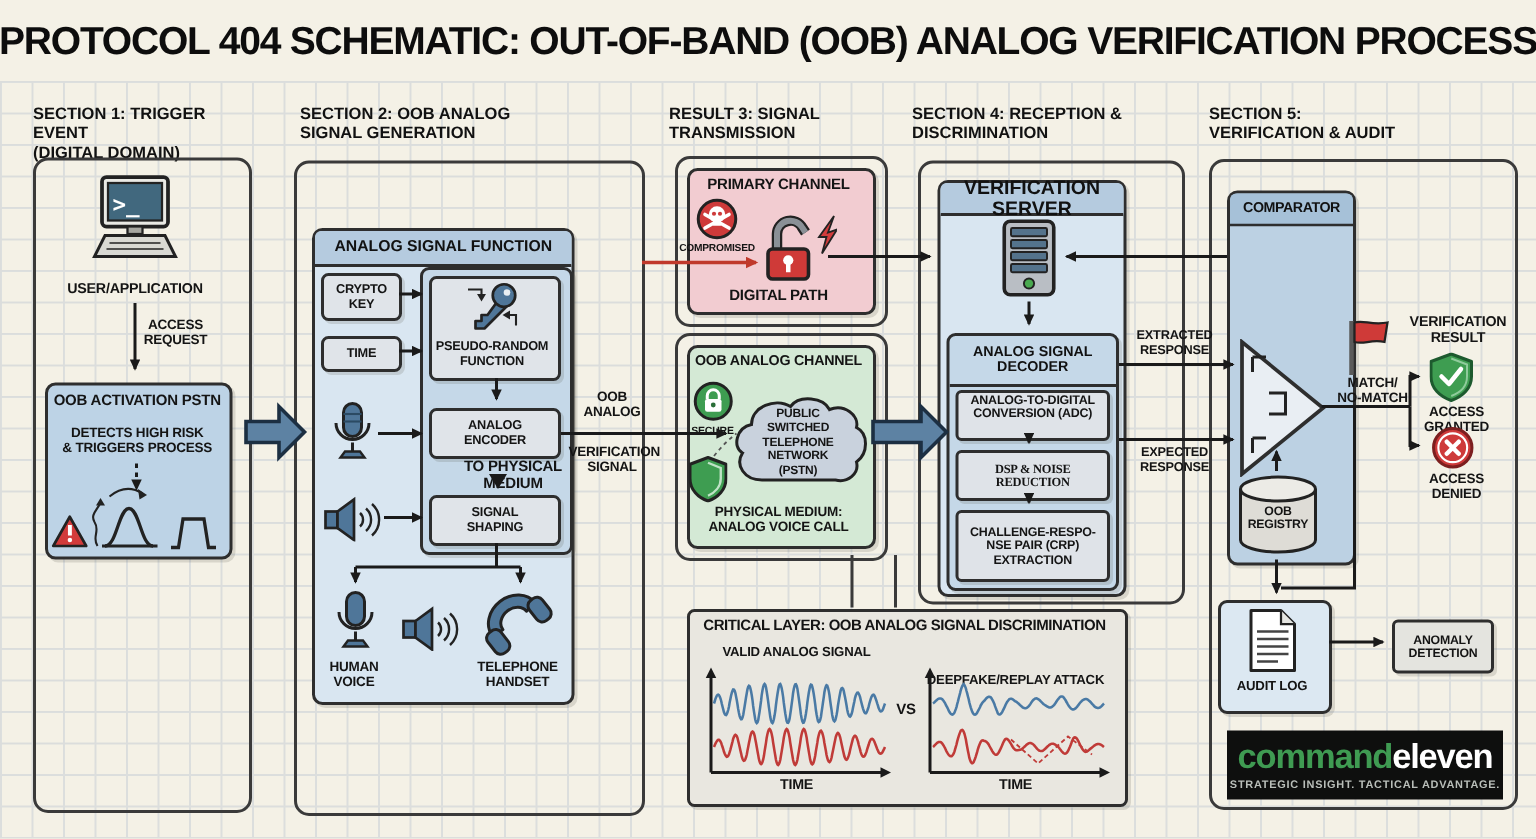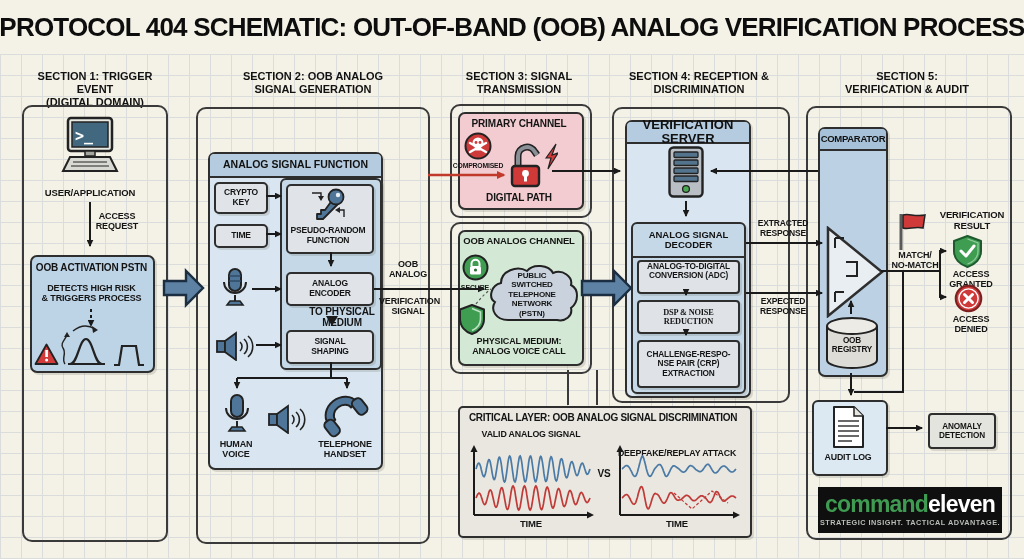--- a/index.html
+++ b/index.html
@@ -8,21 +8,21 @@
   #grid{position:absolute;left:0;top:54px;width:1024px;height:505px;
     background-image:linear-gradient(#c3cbd4 1px,transparent 1px),
                      linear-gradient(90deg,#c3cbd4 1px,transparent 1px);
     background-size:21px 21px;opacity:.5;}
   .titlebar{position:absolute;left:0;top:0;width:1024px;height:54px;display:flex;
     align-items:center;justify-content:center;font-weight:800;font-size:26px;
     letter-spacing:-0.8px;color:#0d0d0d;white-space:nowrap;}
   .lbl{position:absolute;font-weight:bold;color:#141414;text-align:center;
     white-space:pre-line;line-height:1.14;letter-spacing:-0.15px;}
   .sechdr{position:absolute;font-weight:bold;font-size:11px;color:#111;
-    text-align:center;white-space:pre-line;line-height:1.2;}
+    text-align:left;white-space:pre-line;line-height:1.2;}
   .cont{position:absolute;border:2px solid #3a3a3a;border-radius:10px;}
   .box{position:absolute;border:2px solid #2e2e2e;border-radius:7px;
     box-shadow:2px 2px 0 rgba(90,90,80,.18);}
   .hdrband{position:absolute;left:0;top:0;right:0;border-bottom:2px solid #2e2e2e;
     border-radius:4px 4px 0 0;display:flex;align-items:center;justify-content:center;
     font-weight:bold;color:#111;text-align:center;white-space:pre-line;line-height:1.1;}
   .icon{position:absolute;}
   #overlay{position:absolute;left:0;top:0;pointer-events:none;}
   #logo{position:absolute;left:818px;top:487px;width:184px;height:46px;background:#0e0f0e;
     display:flex;flex-direction:column;align-items:center;justify-content:center;}
@@ -33,21 +33,21 @@
 <body>
 
 <div id="canvas">
   <div id="grid"></div>
   <div class="titlebar">PROTOCOL 404 SCHEMATIC: OUT-OF-BAND (OOB) ANALOG VERIFICATION PROCESS</div>
 
   <div class="sechdr" style="left:22px;top:70px;width:146px;">SECTION 1: TRIGGER EVENT
 (DIGITAL DOMAIN)</div>
   <div class="sechdr" style="left:200px;top:70px;width:226px;">SECTION 2: OOB ANALOG
 SIGNAL GENERATION</div>
-  <div class="sechdr" style="left:446px;top:70px;width:146px;">SECTION 3: SIGNAL
+  <div class="sechdr" style="left:446px;top:70px;width:146px;">RESULT 3: SIGNAL
 TRANSMISSION</div>
   <div class="sechdr" style="left:608px;top:70px;width:182px;">SECTION 4: RECEPTION &amp;
 DISCRIMINATION</div>
   <div class="sechdr" style="left:806px;top:70px;width:202px;">SECTION 5:
 VERIFICATION &amp; AUDIT</div>
 
   <div class="cont" style="left:22px;top:105px;width:142px;height:433px;"></div>
   <div class="cont" style="left:196px;top:107px;width:230px;height:433px;"></div>
   <div class="cont" style="left:450px;top:104px;width:138px;height:110px;"></div>
   <div class="cont" style="left:450px;top:222px;width:138px;height:148px;"></div>
@@ -273,21 +273,21 @@
   <div class="box" style="left:637px;top:340px;width:99px;height:44px;background:#dfe3e8;border-radius:4px;display:flex;align-items:center;justify-content:center;">
     <span class="lbl" style="position:static;font-size:8.3px;">CHALLENGE-RESPO-
 NSE PAIR (CRP)
 EXTRACTION</span>
   </div>
   <div class="lbl" style="left:753px;top:219px;width:60px;font-size:8.5px;">EXTRACTED
 RESPONSE</div>
   <div class="lbl" style="left:753px;top:297px;width:60px;font-size:8.5px;">EXPECTED
 RESPONSE</div>
 
-  <div class="box" style="left:818px;top:127px;width:66px;height:246px;background:#bcd1e3;">
+  <div class="box" style="left:818px;top:127px;width:66px;height:246px;background:#bcd1e3;padding-left:16px;">
     <div class="hdrband" style="height:20px;background:#a6c1d8;font-size:9.5px;letter-spacing:-0.3px;">COMPARATOR</div>
   </div>
   <div class="icon" style="left:826px;top:226px;">
     <svg width="58" height="92" viewBox="0 0 58 92">
       <polygon points="2,2 2,90 56,46" fill="#e9eef3" stroke="#2e2e2e" stroke-width="2.5"></polygon>
       <path d="M9,12 v10 M9,12 h9" fill="none" stroke="#222" stroke-width="2"></path>
       <path d="M20,36 h11 v14 h-11" fill="none" stroke="#222" stroke-width="2"></path>
       <path d="M9,66 h9 M9,66 v10" fill="none" stroke="#222" stroke-width="2"></path>
     </svg>
   </div>

